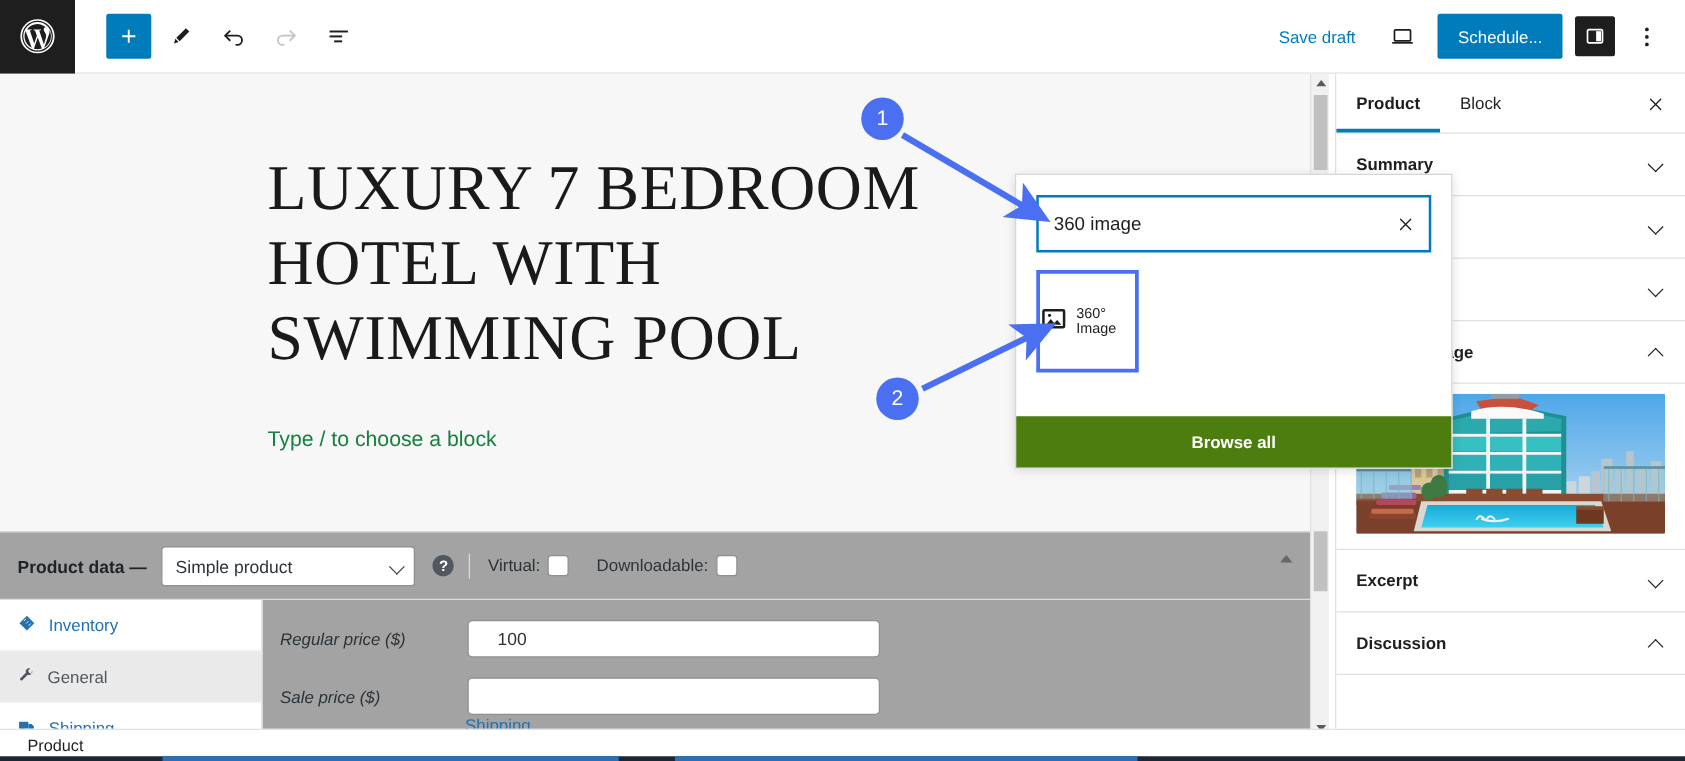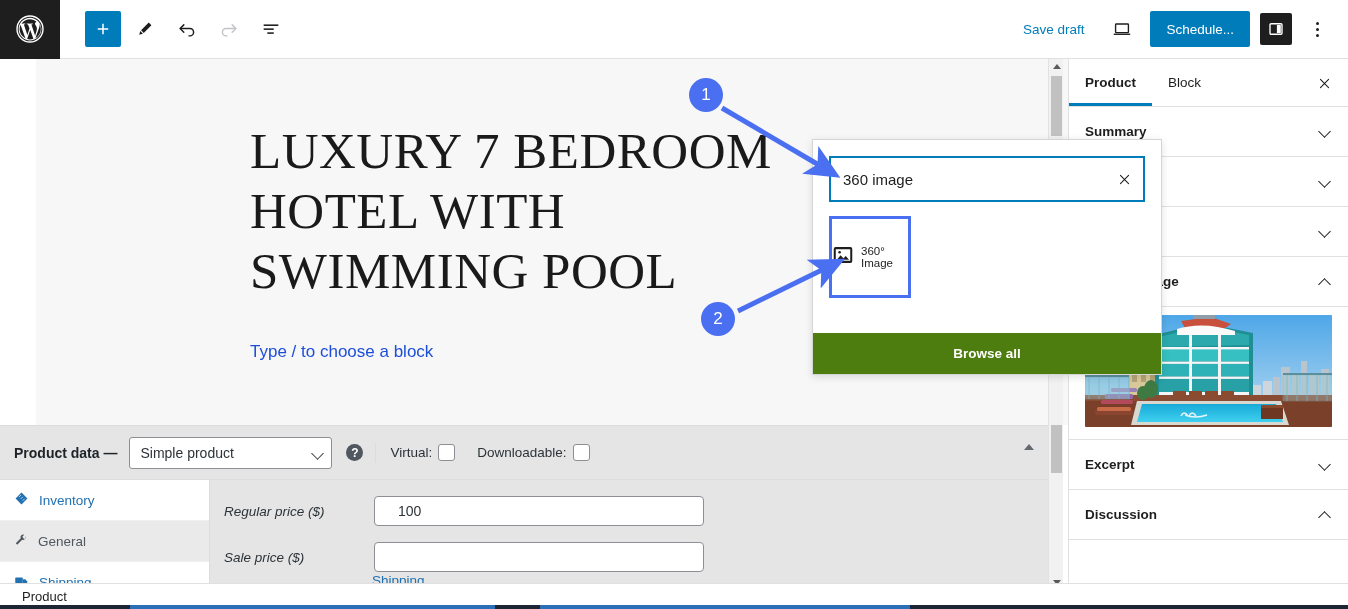--- a/index.html
+++ b/index.html
@@ -48,31 +48,31 @@
   }
   .kebab {
     width: 30px; height: 34px; display: flex; flex-direction: column;
     align-items: center; justify-content: center; gap: 3px; cursor: pointer;
   }
   .kebab i { width: 3px; height: 3px; background: #1e1e1e; border-radius: 50%; display: block; }
 
   
   .canvas {
     position: absolute; left: 0; top: 59px; width: 1048px; height: 366px;
-    background: #f7f7f7; overflow: hidden; margin-left: 36px;
+    background: #f7f7f7; overflow: hidden;
   }
   .post-title {
     position: absolute; left: 214px; top: 62px; width: 600px;
     font-family: "Liberation Serif", serif;
     font-size: 51px; line-height: 60px; letter-spacing: 0.5px;
     color: #1a1a1a; text-transform: uppercase;
   }
   .post-body-placeholder {
     position: absolute; left: 214px; top: 283px;
-    font-size: 17px; color: #1d4ed8;
+    font-size: 17px; color: #15803d;
   }
   .inline-inserter {
     position: absolute; left: 812px; top: 328px;
     width: 24px; height: 24px; background: #1e1e1e; border-radius: 2px;
     display: flex; align-items: center; justify-content: center; cursor: pointer;
   }
 
   
   .sb {
     position: absolute; background: #f1f1f1; width: 15px;
@@ -157,21 +157,21 @@
     width: 8px; height: 8px; border-right: 1.6px solid #1e1e1e;
     border-bottom: 1.6px solid #1e1e1e; transform: rotate(45deg);
   }
   .chev.up:before { transform: rotate(-135deg); top: 4px; }
   .feat-img-body { padding: 8px 16px 12px 16px; border-bottom: 1px solid #e0e0e0; }
   .feat-img { width: 247px; height: 112px; border-radius: 1px; display: block; }
 
   
   .metabox {
     position: absolute; left: 0; top: 425px; width: 1048px; height: 165px;
-    background: #e5e5e5; border-top: 1px solid #dcdcde; overflow: hidden;
+    background: #a3a3a3; border-top: 1px solid #dcdcde; overflow: hidden;
   }
   .mb-header {
     height: 54px; display: flex; align-items: center; padding: 0 14px;
     border-bottom: 1px solid #dcdcde; position: relative;
   }
   .mb-title { font-size: 14px; font-weight: bold; color: #1d2327; margin-right: 12px; }
   .mb-select {
     height: 32px; min-width: 203px; border: 1px solid #8c8f94; border-radius: 3px;
     font-size: 14px; color: #2c3338; padding: 0 28px 0 10px; background: #fff;
     font-family: inherit; cursor: pointer; -webkit-appearance: none; appearance: none;

